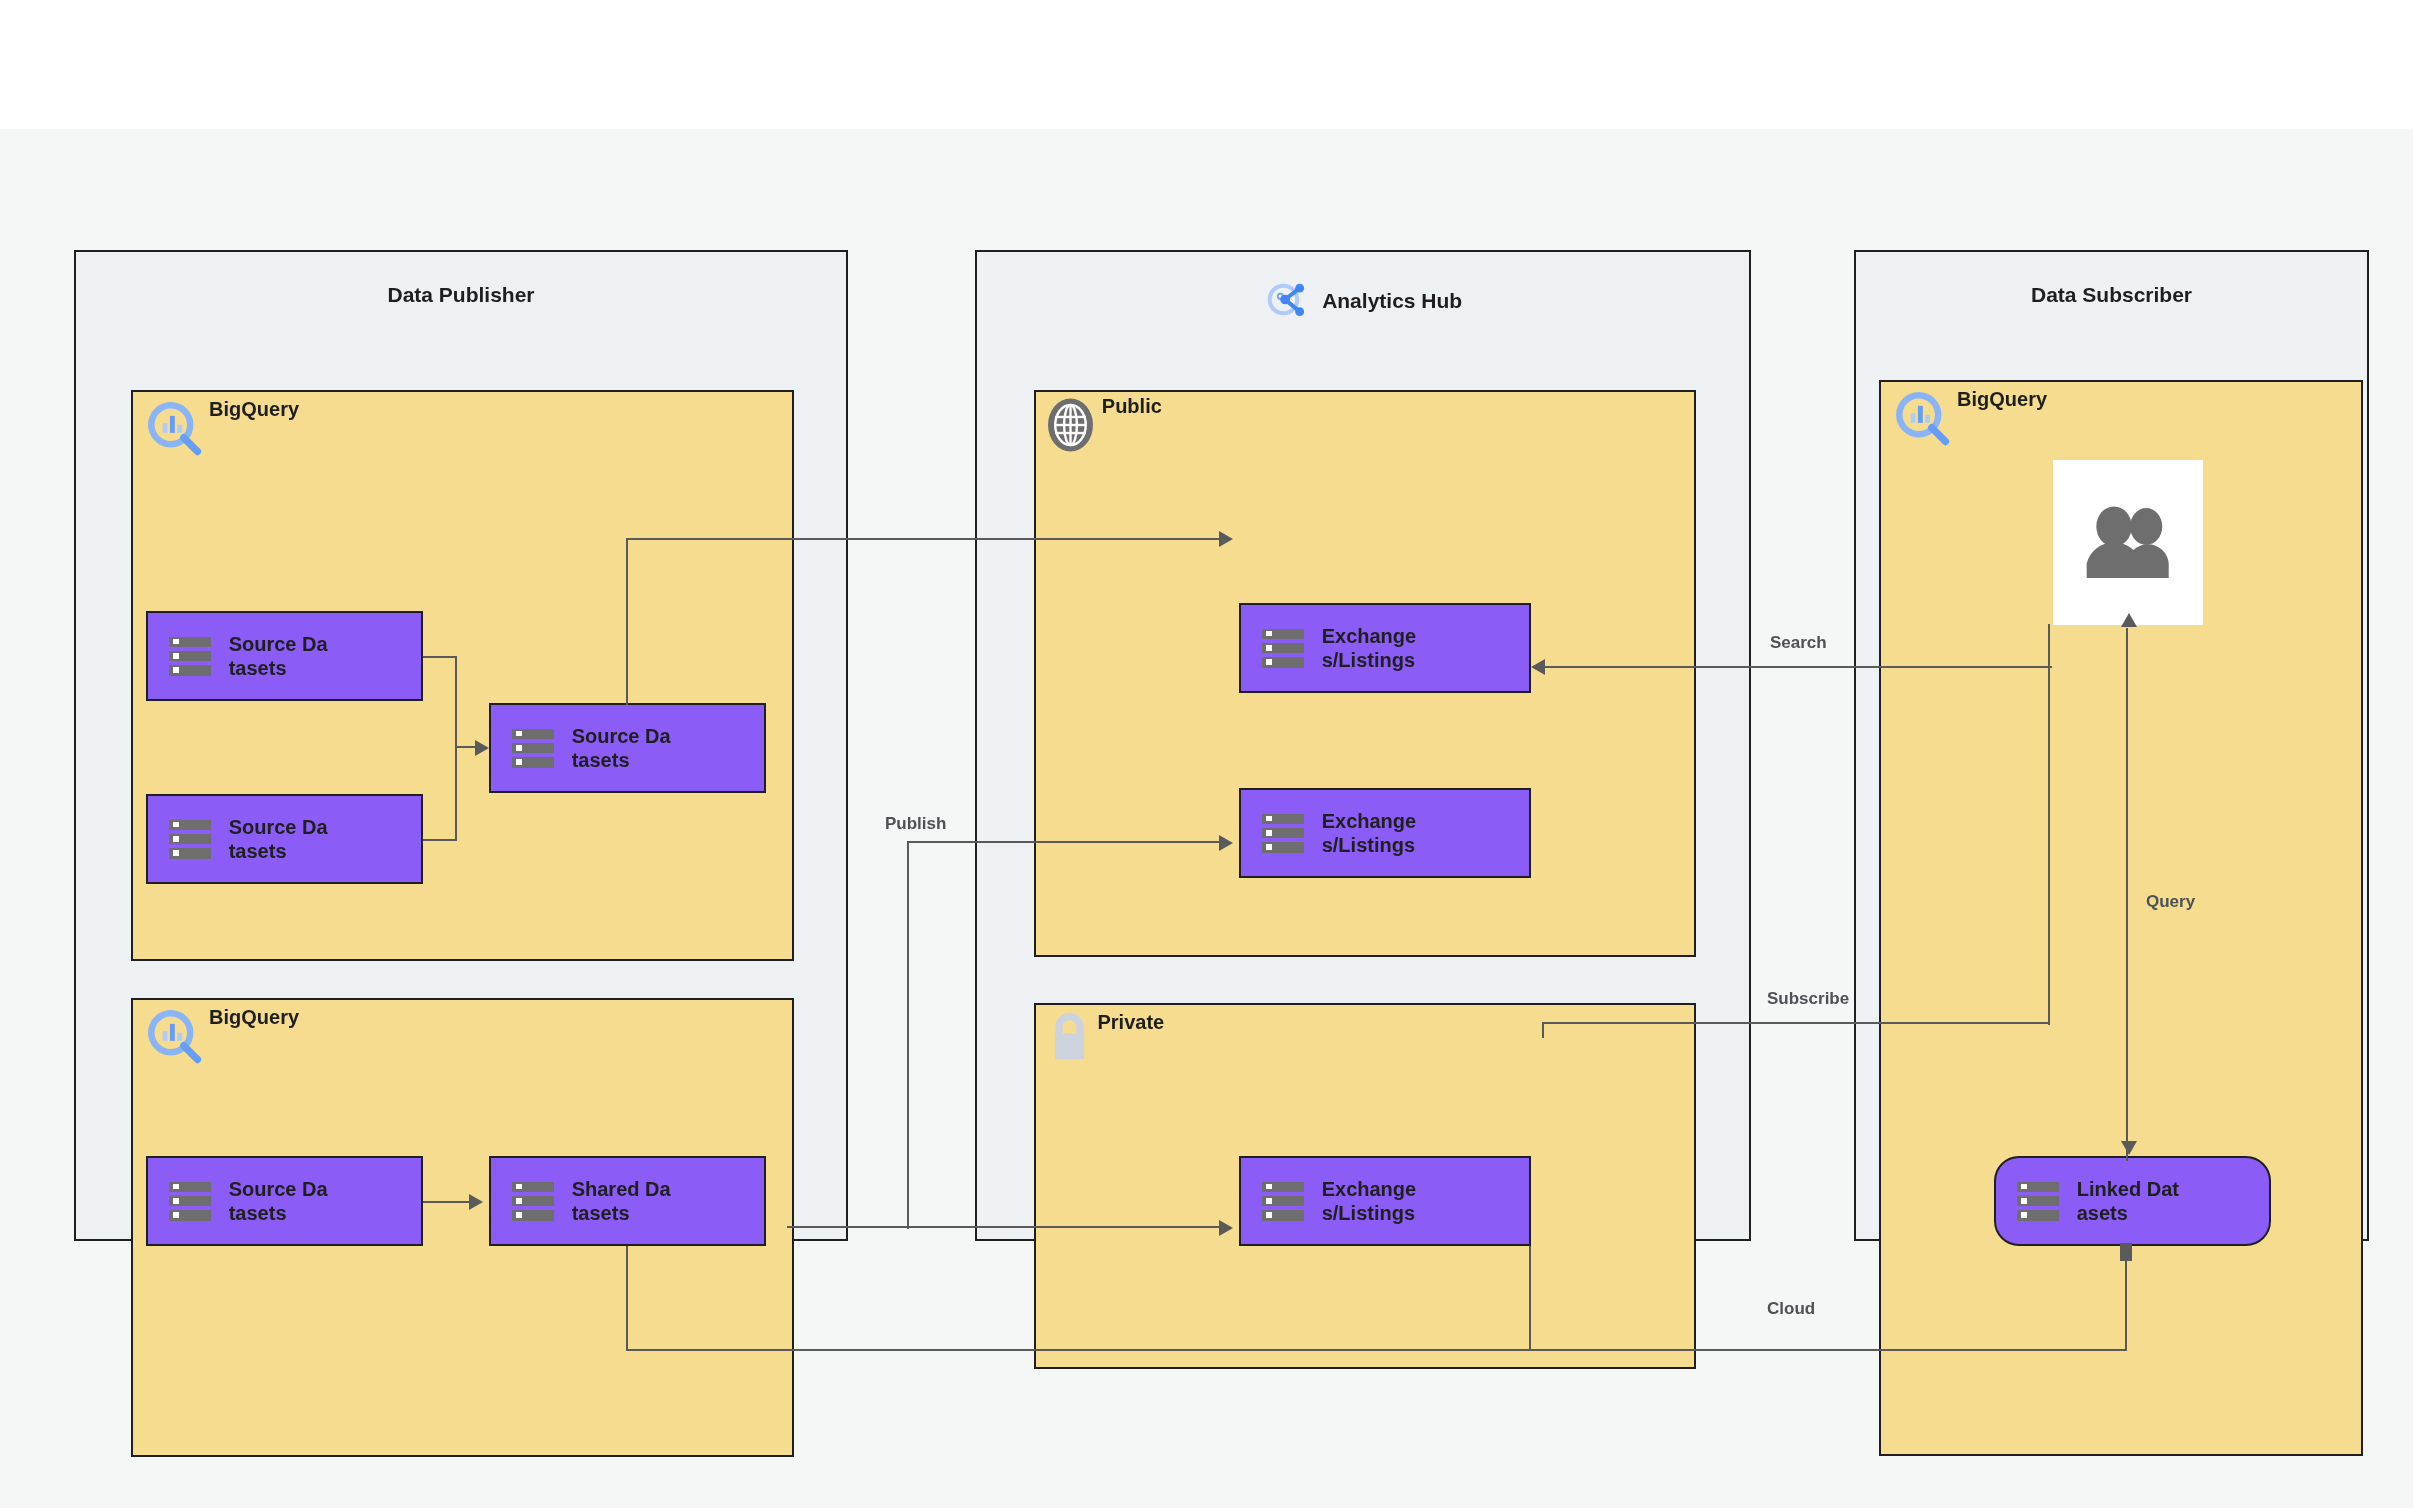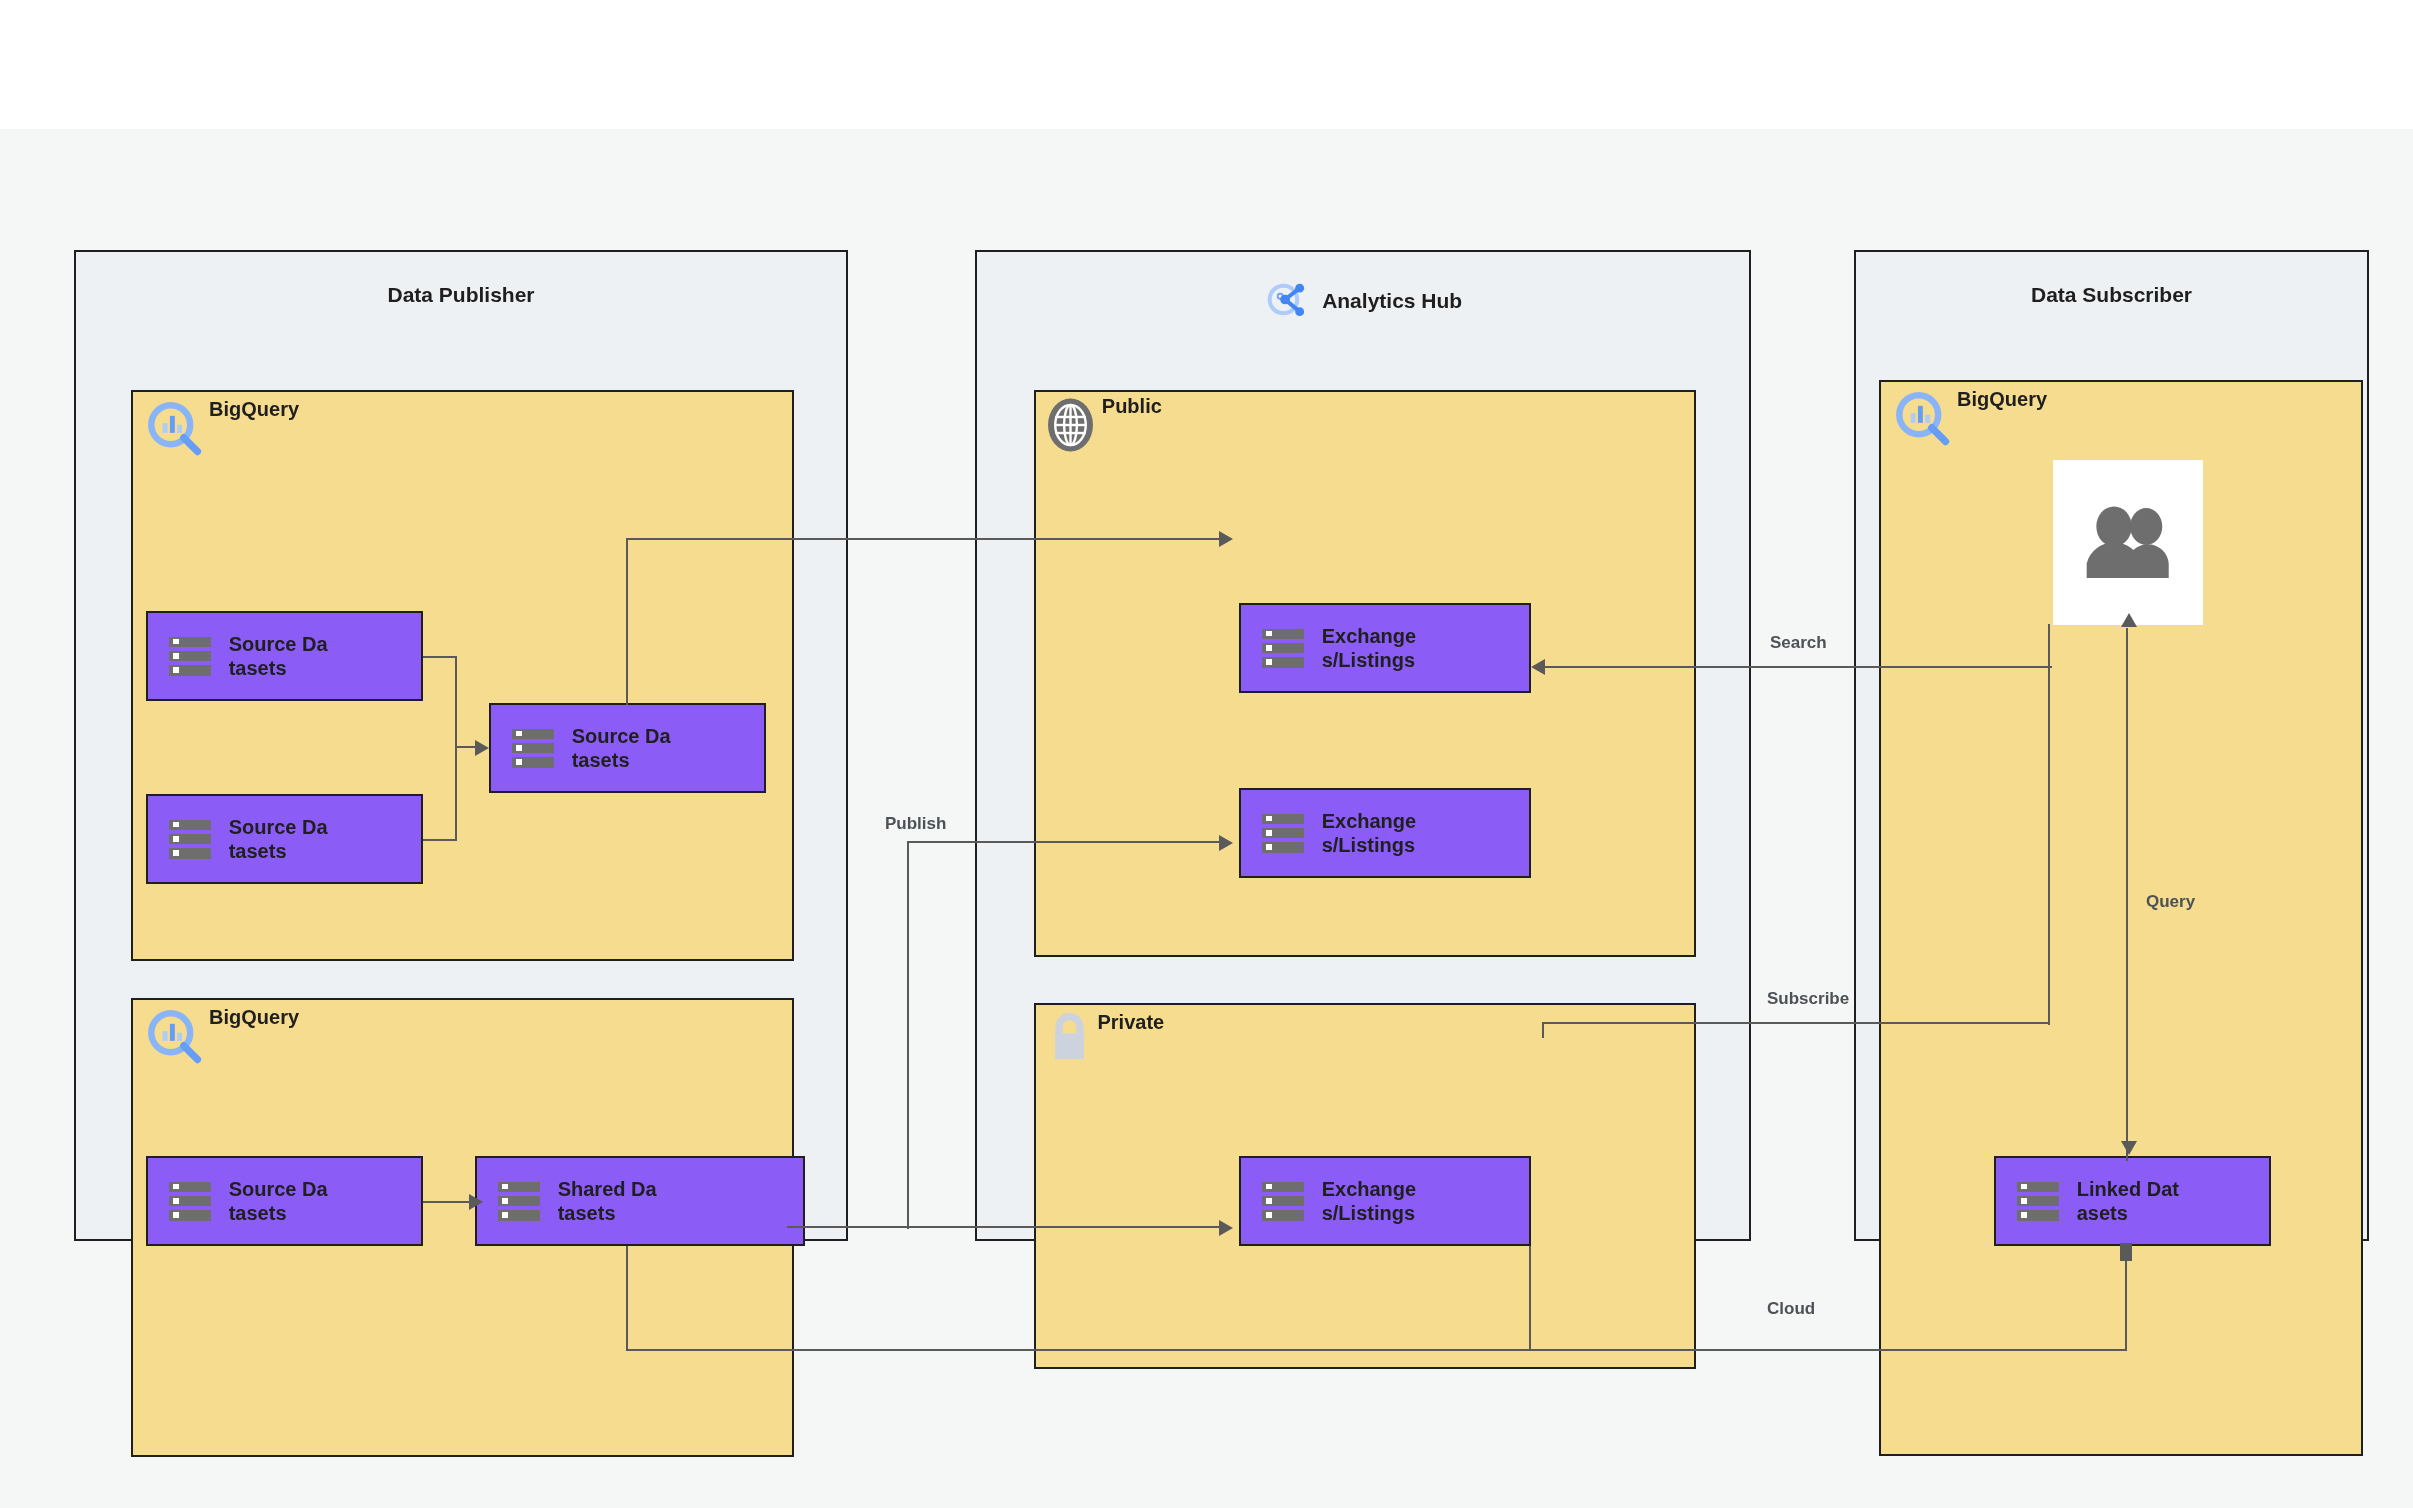--- a/index.html
+++ b/index.html
@@ -175,21 +175,21 @@
 
     <div class="node" style="left:146px; top:1027px; width:277px; height:90px;">
       <span class="ds-icon">
         <span class="bar"></span>
           <span class="bar"></span>
           <span class="bar"></span>
       </span>
       <span class="node-label">Source Datasets</span>
     </div>
 
-    <div class="node" style="left:475px; top:1027px; width:330px; height:90px;">
+    <div class="node" style="left:489px; top:1027px; width:277px; height:90px;">
       <span class="ds-icon">
         <span class="bar"></span>
           <span class="bar"></span>
           <span class="bar"></span>
       </span>
       <span class="node-label">Shared Datasets</span>
     </div>
 
     <div class="hline" style="left:423px; top:1072px; width:48px;"></div>
     <div class="arrow right" style="left:469px; top:1065px;"></div>
@@ -290,21 +290,21 @@
       <span>
         <svg width="97" height="74" viewBox="0 0 120 92">
           <ellipse cx="42" cy="28" rx="22" ry="25" fill="#6e6e6e"></ellipse>
           <ellipse cx="82" cy="28" rx="20" ry="23" fill="#6e6e6e"></ellipse>
           <path d="M58 92 V74 a26 26 0 0 1 26 -24 a26 26 0 0 1 26 24 V92 Z" fill="#6e6e6e"></path>
           <path d="M8 92 V74 a34 34 0 0 1 34 -26 a34 34 0 0 1 34 26 V92 Z" fill="#6e6e6e"></path>
         </svg>
       </span>
     </div>
 
-    <div class="node" style="left:1994px; top:1027px; width:277px; height:90px;">
+    <div class="node" style="left:1994px; top:1027px; width:277px; height:90px;border-radius:25px;">
       <span class="ds-icon">
         <span class="bar"></span>
           <span class="bar"></span>
           <span class="bar"></span>
       </span>
       <span class="node-label">Linked Datasets</span>
     </div>
 
     <div class="vline" style="left:626px; top:409px; height:167px;"></div>
     <div class="hline" style="left:626px; top:409px; width:595px;"></div>

